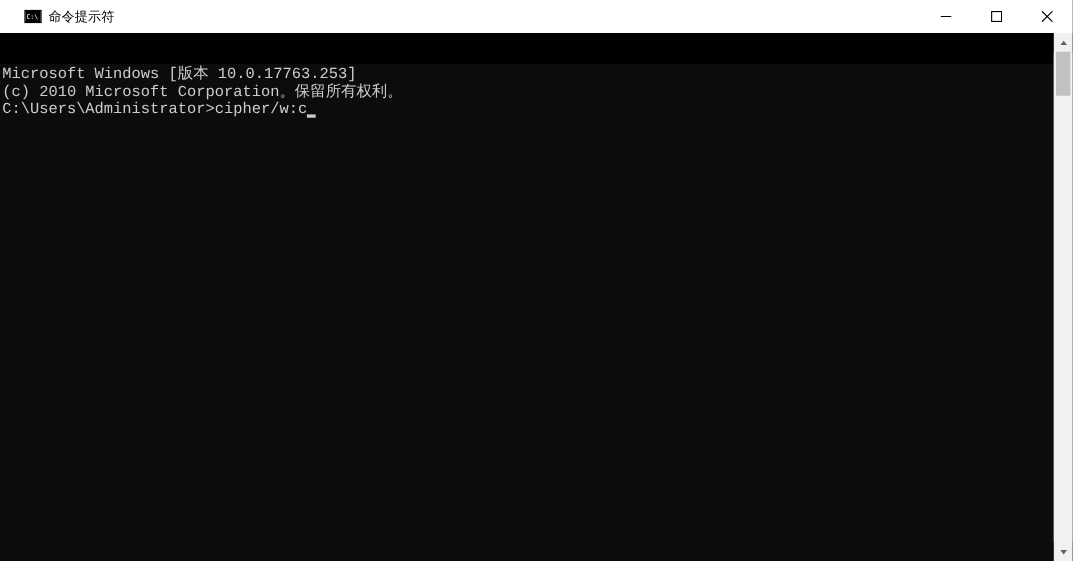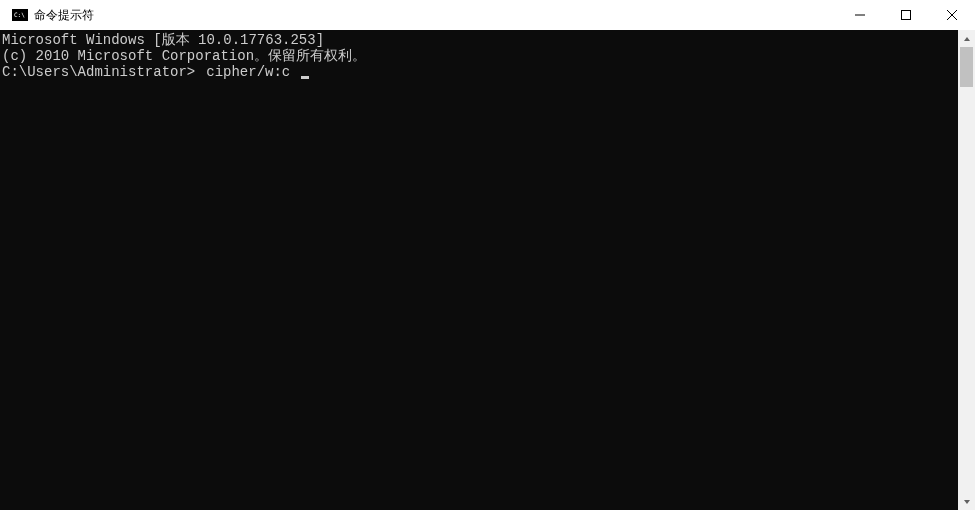--- a/index.html
+++ b/index.html
@@ -19,21 +19,21 @@
       height: 100%;
       display: flex;
       flex-direction: column;
       background: #ffffff;
     }
     .titlebar {
       height: 30px;
       background: #ffffff;
       display: flex;
       align-items: center;
-      padding-left: 12px;
+      padding-left: 22px;
       border-bottom: 0;
     }
     .titlebar-icon {
       width: 16px;
       height: 16px;
       margin-right: 6px;
       display: flex;
       align-items: center;
       justify-content: center;
     }
@@ -63,28 +63,28 @@
     .console-content {
       flex: 1;
       background: #0c0c0c;
       color: #cccccc;
       font-family: Consolas, "Courier New", monospace;
       font-size: 14px;
       line-height: 16px;
       padding: 2px 0 2px 2px;
       white-space: pre;
       overflow: hidden;
+      margin-top: 28px;
     }
     .console-line {
       display: block;
     }
     .prompt-line {
       display: flex;
       align-items: flex-start;
-      gap: 11px;
     }
     .cursor {
       display: inline-block;
       width: 8px;
       height: 3px;
       background: #cccccc;
       margin-top: 12px;
       vertical-align: bottom;
       animation: blink 1s step-end infinite;
     }

